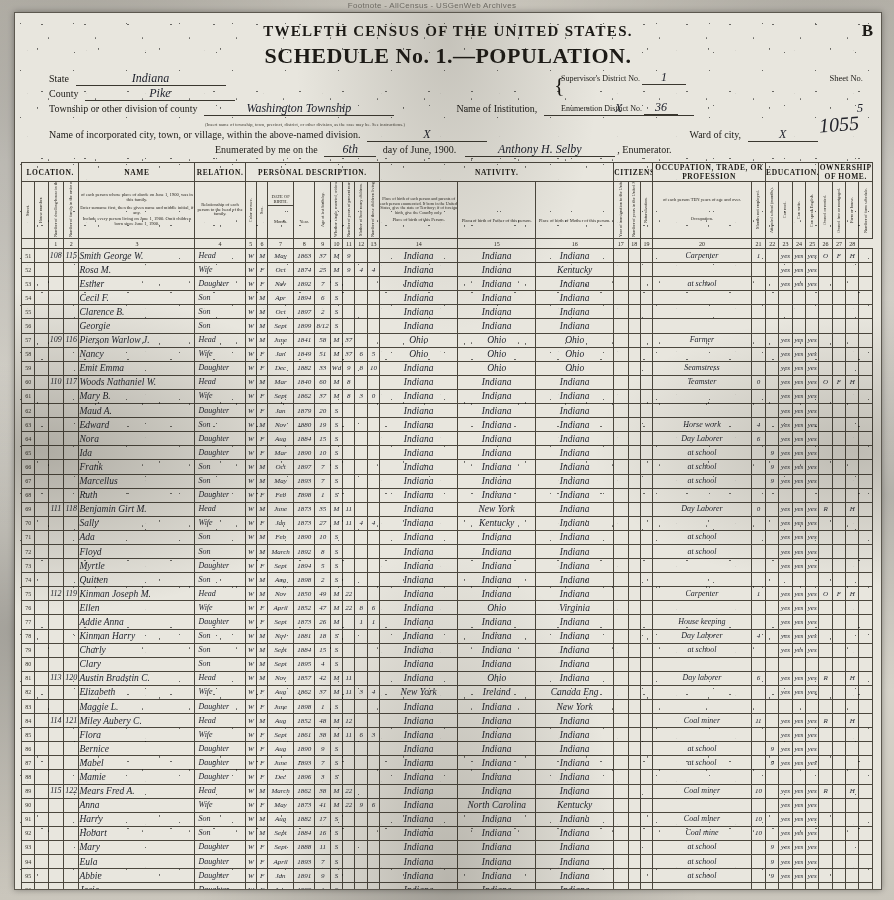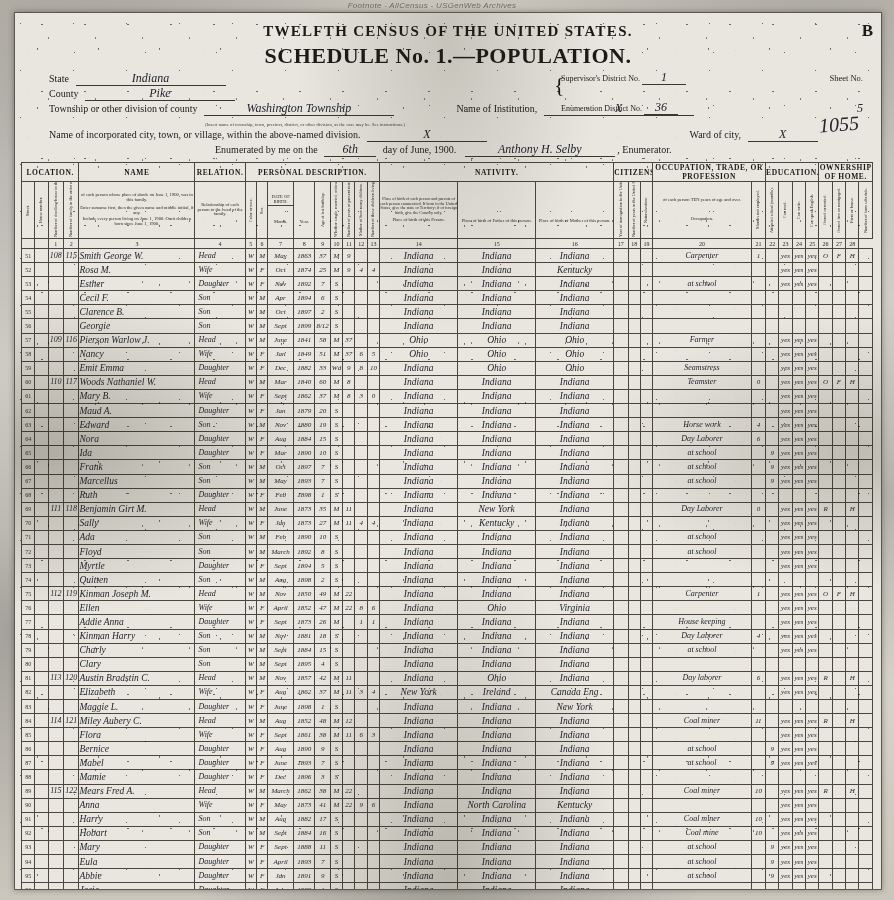--- a/index.html
+++ b/index.html
@@ -39,21 +39,20 @@
     position: absolute;
     top: 1px;
     left: 0;
     width: 864px;
     text-align: center;
     font-family: "Liberation Sans", sans-serif;
     font-size: 8px;
     color: #6d6a63;
     letter-spacing: .3px;
     z-index: 6;
-    font-style: italic;
   }
   #sheet {
     position: absolute;
     left: 14px;
     top: 12px;
     width: 866px;
     height: 876px;
     background: #e8e6de;
     border: 1px solid #5c584f;
     box-shadow: 0 0 6px rgba(0,0,0,.35);

